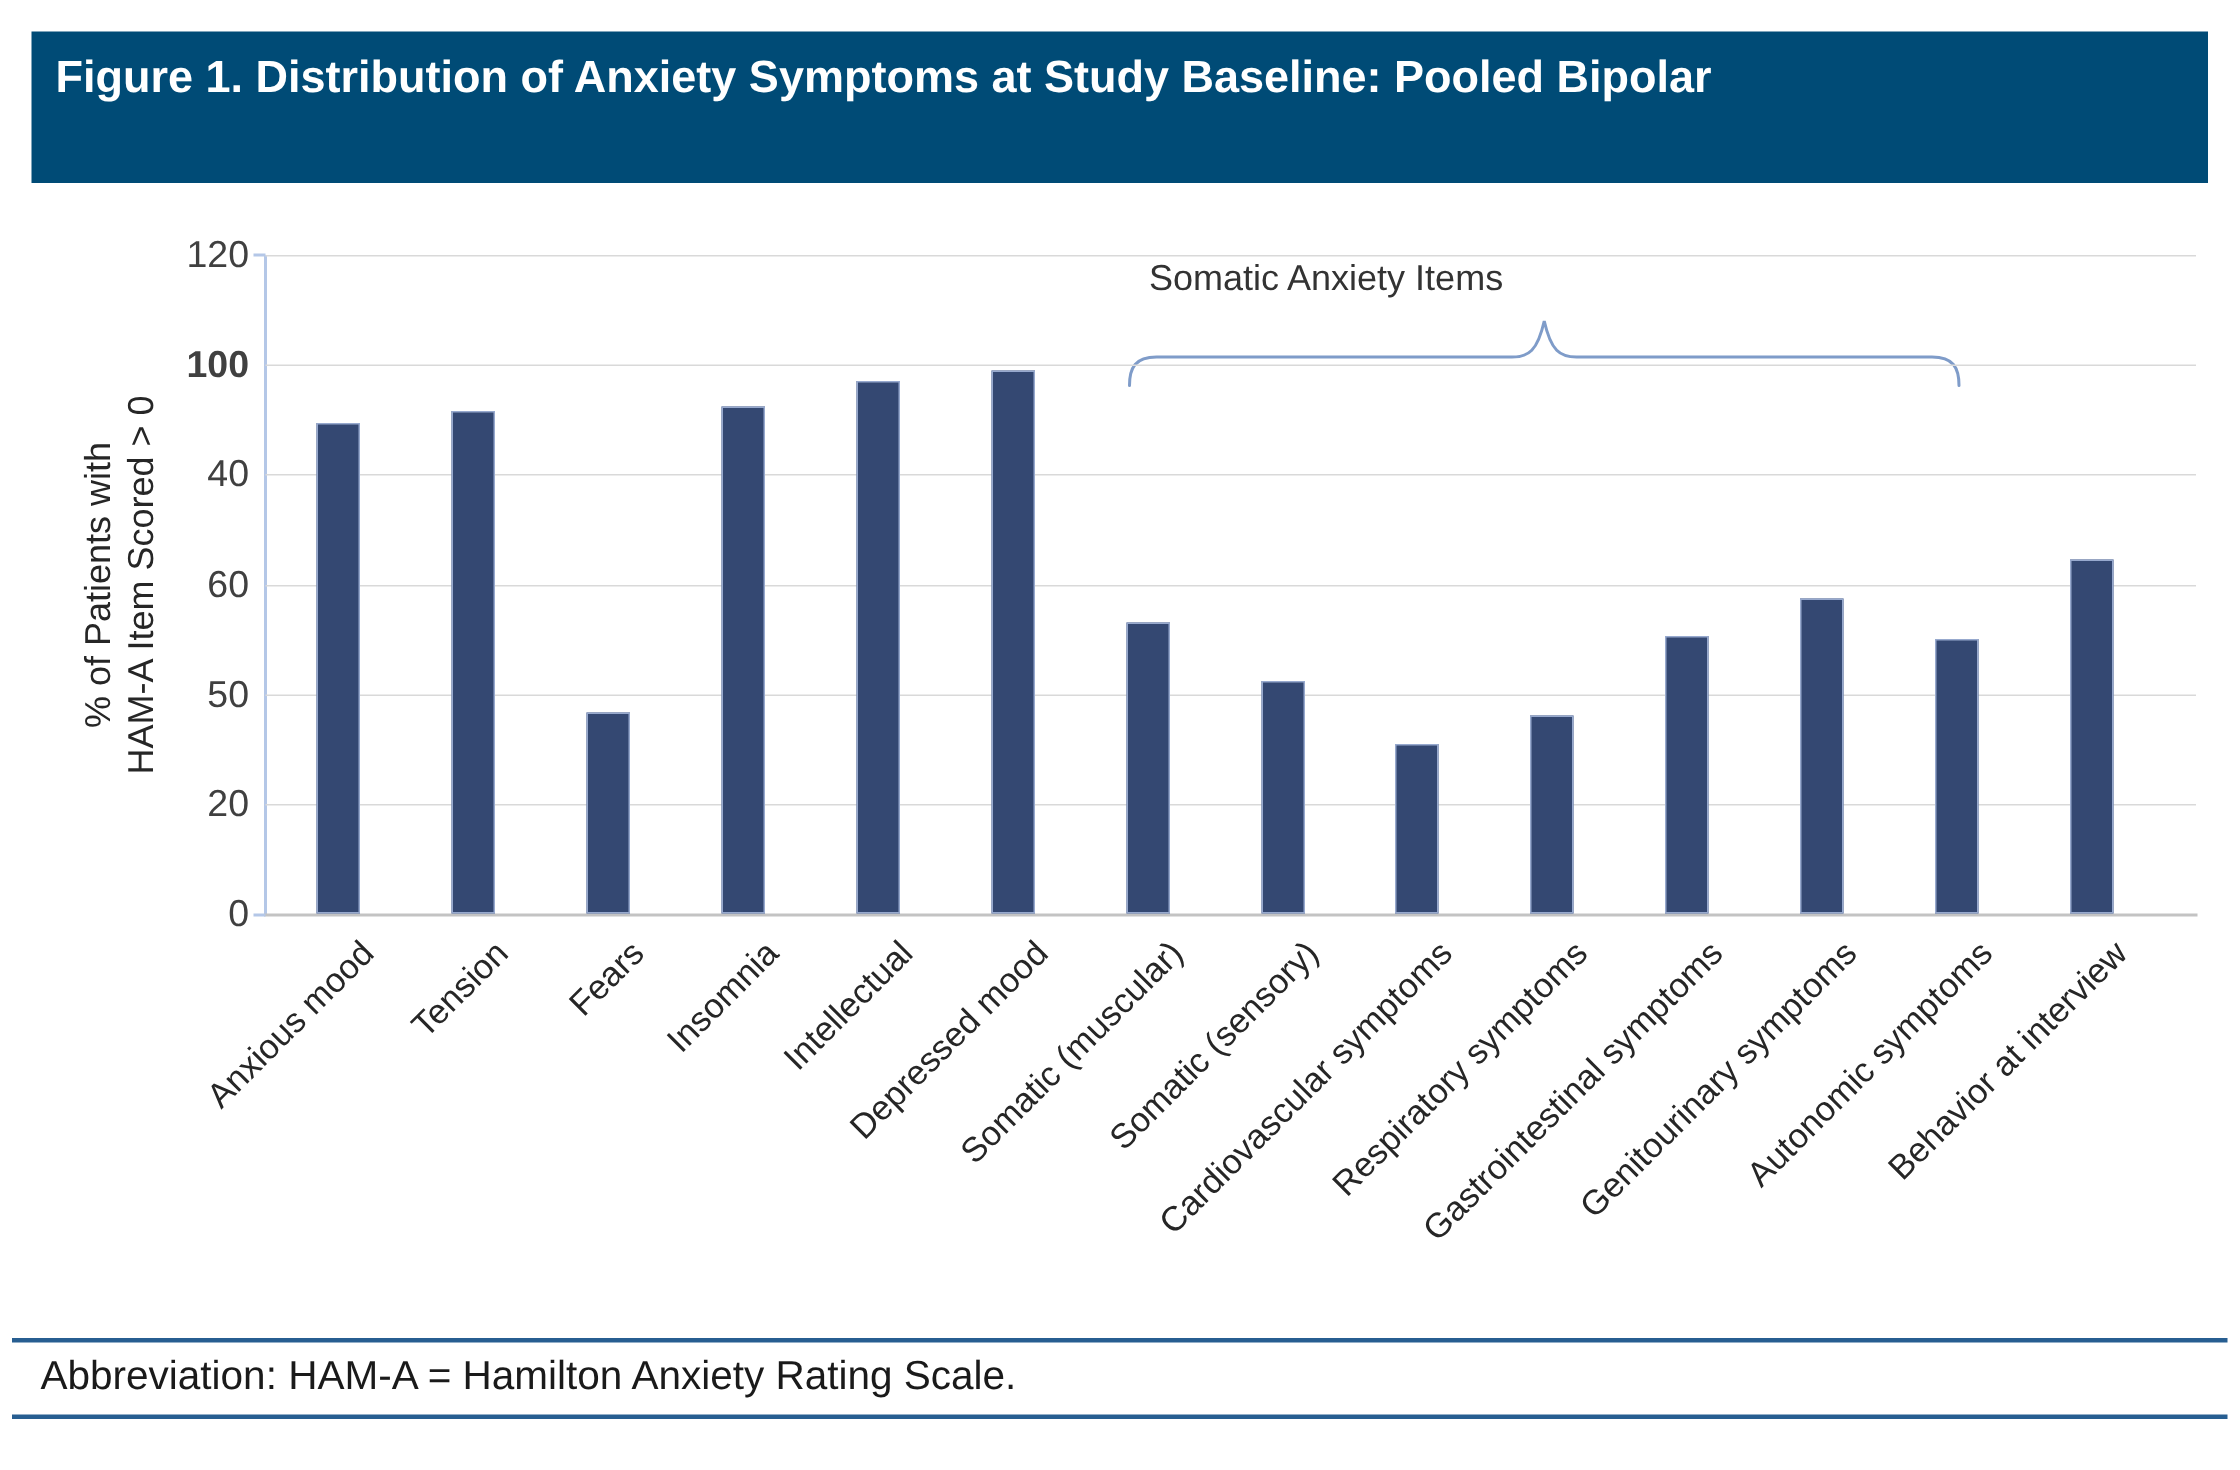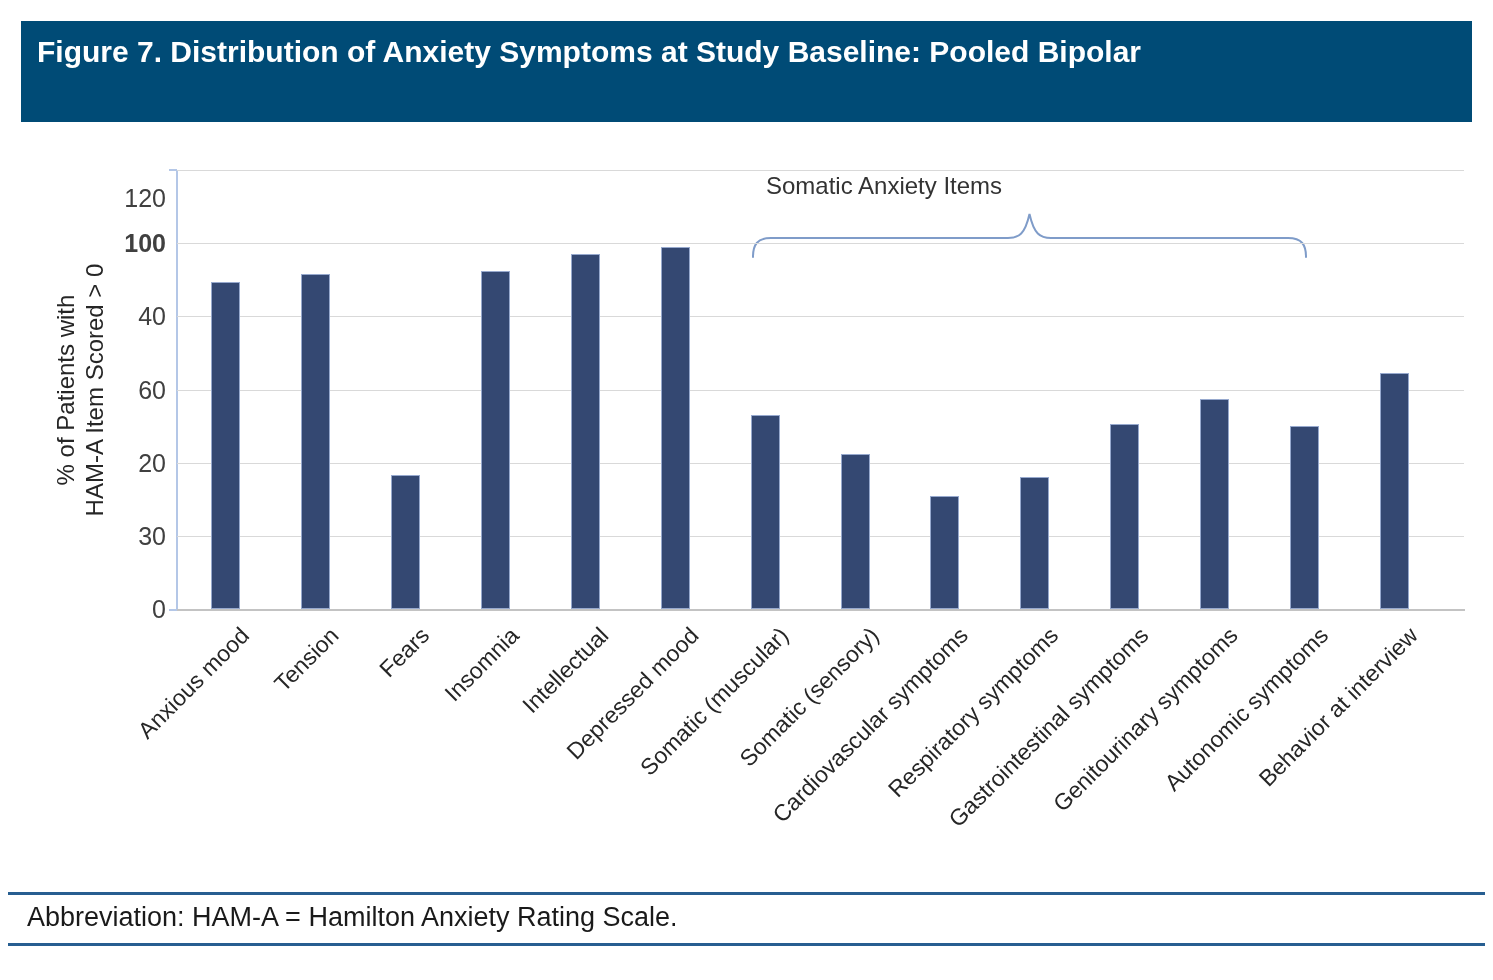--- a/index.html
+++ b/index.html
@@ -46,21 +46,21 @@
   .rule-bottom{top:943px;}
   .footer-text{
     position:absolute;left:27px;top:901px;width:1400px;
     font-size:27px;color:var(--footer-text,#1A1A1A);line-height:32px;
   }
 </style>
 </head>
 <body>
 
 <div class="title-bar">
-  <div>Figure 7. Distribution of Anxiety Symptoms at Study Baseline: Pooled Bipolar</div>
+  <div>Figure 1. Distribution of Anxiety Symptoms at Study Baseline: Pooled Bipolar</div>
 </div>
 
 <div class="chart">
   <div class="yaxis"></div>
   <div class="xaxis"></div>
   <div class="ytickmark" style="top:169px"></div>
   <div class="ytickmark" style="top:609px"></div>
 
   <div class="y-title">
     <div>% of Patients with</div>
@@ -72,26 +72,26 @@
   </svg>
 
   <div class="annotation-label">Somatic Anxiety Items</div>
 <div class="gridline" style="top: 535.833px; left: 177px; width: 1287px;"></div>
     <div class="gridline" style="top: 462.667px; left: 177px; width: 1287px;"></div>
     <div class="gridline" style="top: 389.5px; left: 177px; width: 1287px;"></div>
     <div class="gridline" style="top: 316.333px; left: 177px; width: 1287px;"></div>
     <div class="gridline" style="top: 243.167px; left: 177px; width: 1287px;"></div>
     <div class="gridline" style="top: 170px; left: 177px; width: 1287px;"></div>
     <div class="ytick" style="top: 595px;">0</div>
-    <div class="ytick" style="top: 521.833px;">30</div>
-    <div class="ytick" style="top: 448.667px;">20</div>
+    <div class="ytick" style="top: 521.833px;">20</div>
+    <div class="ytick" style="top: 448.667px;">50</div>
     <div class="ytick" style="top: 375.5px; text-align: right;">60</div>
     <div class="ytick" style="top: 302.333px;">40</div>
     <div class="ytick" style="top: 229.167px; font-weight: bold;">100</div>
-    <div class="ytick" style="top: 156px; margin-top: 28px;">120</div>
+    <div class="ytick" style="top: 156px;">120</div>
     <div class="bar" style="left: 211px; top: 281.579px; height: 327.421px;"></div>
     <div class="xlabel" style="right: 1257.5px;">Anxious mood</div>
     <div class="bar" style="left: 300.93px; top: 274.262px; height: 334.738px;"></div>
     <div class="xlabel" style="right: 1167.57px;">Tension</div>
     <div class="bar" style="left: 390.86px; top: 475.471px; height: 133.529px;"></div>
     <div class="xlabel" style="right: 1077.64px;">Fears</div>
     <div class="bar" style="left: 480.79px; top: 270.604px; height: 338.396px;"></div>
     <div class="xlabel" style="right: 987.71px;">Insomnia</div>
     <div class="bar" style="left: 570.72px; top: 254.142px; height: 354.858px;"></div>
     <div class="xlabel" style="right: 897.78px;">Intellectual</div>

